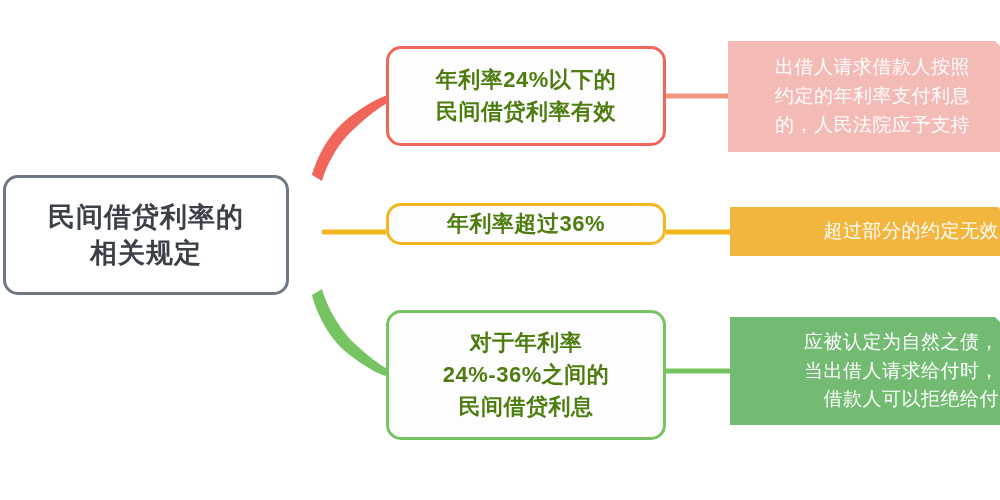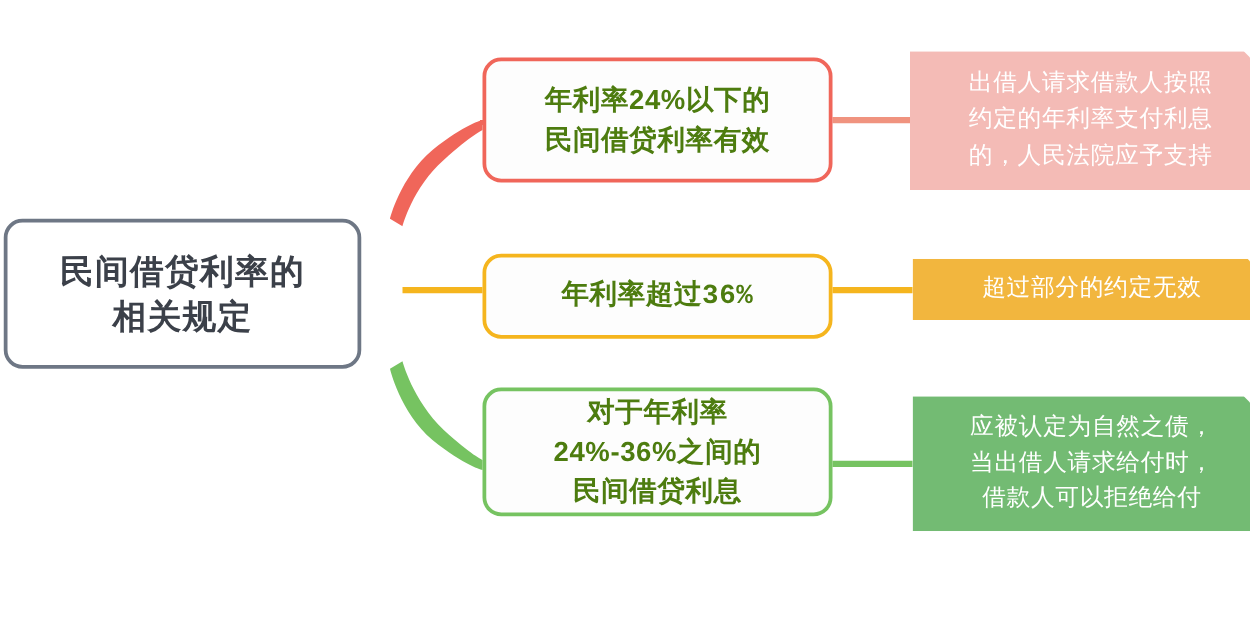--- a/index.html
+++ b/index.html
@@ -71,29 +71,28 @@
     left: 386px;
     top: 46px;
     width: 280px;
     height: 100px;
     border-color: #F0665A;
   }
   #branch-2 {
     left: 386px;
     top: 203px;
     width: 280px;
-    height: 68px;
+    height: 42px;
     border-color: #F5B51E;
-    font-family: Liberation Mono, monospace;
   }
   #branch-3 {
     left: 386px;
     top: 310px;
     width: 280px;
-    height: 103px;
+    height: 130px;
     border-color: #76C361;
   }
 
   
   .leaf {
     border: none;
     padding: 0 14px 0 18px;
   }
   .leaf .label {
     font-size: 19px;
@@ -120,21 +119,21 @@
     clip-path: polygon(0 0, calc(100% - 15px) 0, 100% 15px, 100% 100%, 0 100%);
   }
   #leaf-3 {
     left: 730px;
     top: 317px;
     width: 283px;
     height: 108px;
     background: #73BB73;
     clip-path: polygon(0 0, calc(100% - 18px) 0, 100% 18px, 100% 100%, 0 100%);
   }
-  .leaf.align-center .label { text-align: center; }
+  .leaf.align-center .label { text-align: right; }
   .leaf.align-left .label { text-align: center; }
 </style>
 </head>
 <body>
 
 <div id="canvas">
 
   <svg class="links" viewBox="0 0 1000 500" xmlns="http://www.w3.org/2000/svg">
 
     <path d="M 322 181

